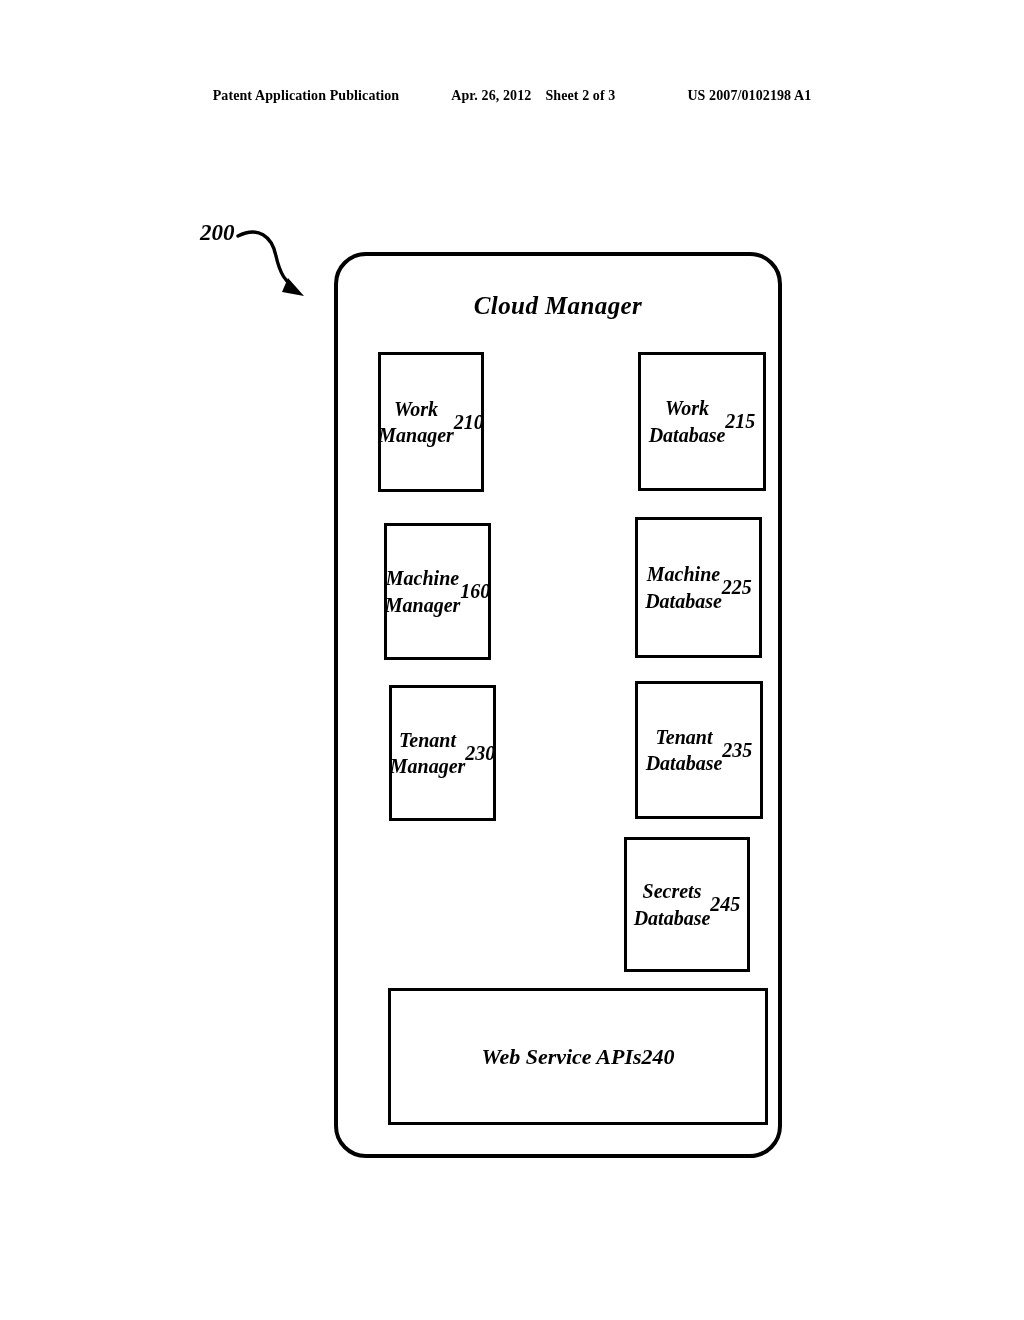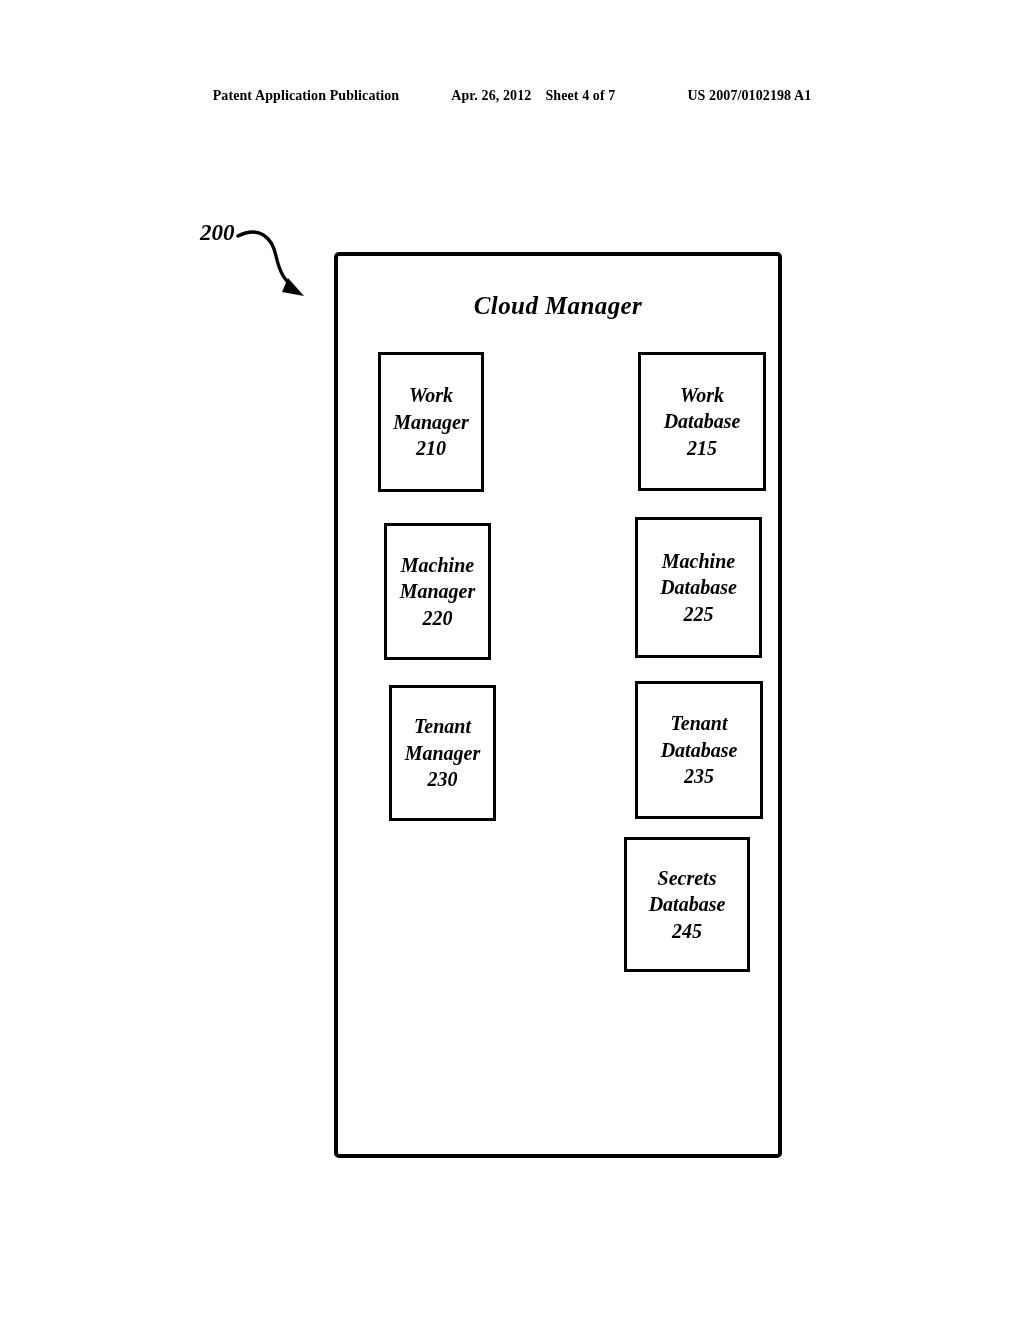--- a/index.html
+++ b/index.html
@@ -76,21 +76,21 @@
   }
 
   
   .cloud-manager {
     position: absolute;
     left: 334px;
     top: 252px;
     width: 448px;
     height: 906px;
     border: 4px solid #000000;
-    border-radius: 5px;
+    border-radius: 32px;
     box-sizing: border-box;
     background: #ffffff;
   }
   .cloud-title {
     position: absolute;
     left: 0;
     top: 36px;
     width: 100%;
     text-align: center;
     font-style: italic;
@@ -99,21 +99,21 @@
     letter-spacing: 0.4px;
   }
 
   
   .box {
     position: absolute;
     border: 3px solid #000000;
     box-sizing: border-box;
     background: #ffffff;
     display: flex;
-    flex-direction: column;
+    flex-direction: row;
     align-items: center;
     justify-content: center;
     text-align: center;
     font-style: italic;
     font-weight: bold;
     font-size: 20px;
     line-height: 1.32;
   }
   .box .box-label {
     display: block;
@@ -150,21 +150,21 @@
     font-size: 52px;
     letter-spacing: 1px;
   }
 </style>
 </head>
 <body>
 
 <div class="page-header">
   <span class="hdr-pub">Patent Application Publication</span>
   <span class="hdr-date">Apr. 26, 2012</span>
-  <span class="hdr-sheet">Sheet 4 of 7</span>
+  <span class="hdr-sheet">Sheet 2 of 3</span>
   <span class="hdr-patno">US 2007/0102198 A1</span>
 </div>
 
 <div class="figure">
 
   <div class="ref-200">200</div>
 
   <svg class="lead-arrow" viewBox="0 0 80 80">
     <path d="M2,12 C22,2 36,12 40,32 C44,50 50,58 58,64" fill="none" stroke="#000000" stroke-width="3.4" stroke-linecap="round"></path>
     <polygon points="52,54 68,72 46,68" fill="#000000"></polygon>
@@ -182,21 +182,21 @@
 
     <div class="box box-work-database">
       <span class="box-label">Work
 Database</span>
       <span class="box-num">215</span>
     </div>
 
     <div class="box box-machine-manager">
       <span class="box-label">Machine
 Manager</span>
-      <span class="box-num">220</span>
+      <span class="box-num">160</span>
     </div>
 
     <div class="box box-machine-database">
       <span class="box-label">Machine
 Database</span>
       <span class="box-num">225</span>
     </div>
 
     <div class="box box-tenant-manager">
       <span class="box-label">Tenant
@@ -209,17 +209,21 @@
 Database</span>
       <span class="box-num">235</span>
     </div>
 
     <div class="box box-secrets-database">
       <span class="box-label">Secrets
 Database</span>
       <span class="box-num">245</span>
     </div>
 
+    <div class="box box-web-service-apis">
+      <span class="box-label">Web Service APIs</span>
+      <span class="box-num">240</span>
+    </div>
 
   </div>
 
 
 </div>
 
 </body></html>

